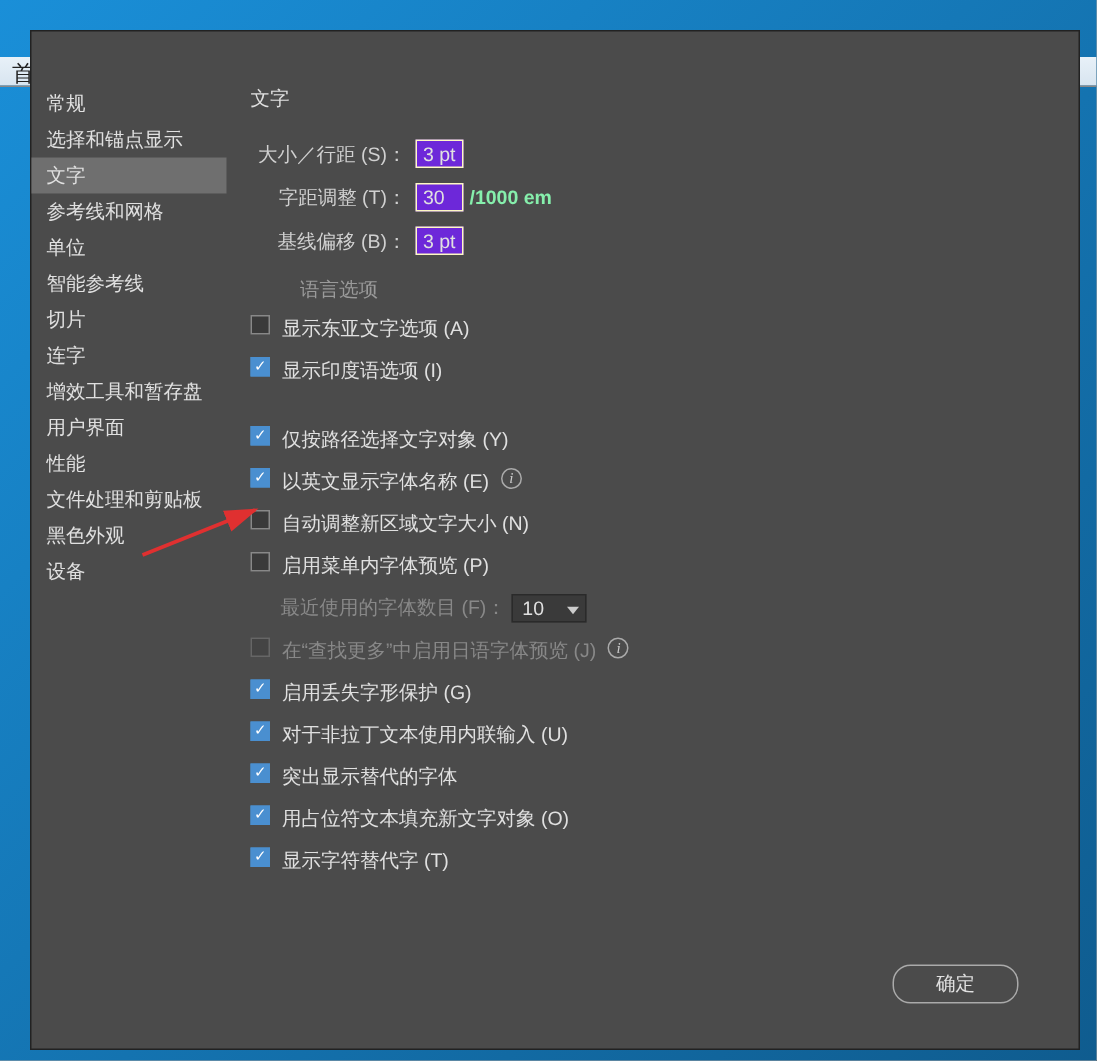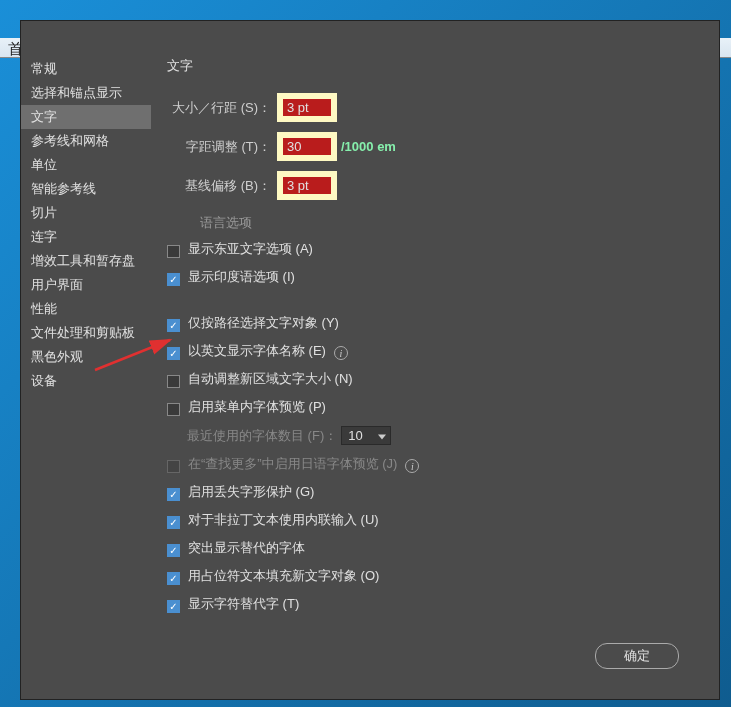--- a/index.html
+++ b/index.html
@@ -59,34 +59,34 @@
     align-items: center;
     margin-bottom: 10px;
     font-size: 13px;
   }
   .field-label {
     color: #d0d0d0;
     text-align: right;
     padding-right: 6px;
   }
   .field-input {
-    background: #b91c1c;
-    border: 6px solid #fef9c3;
+    background: #6d28d9;
+    border: 1px solid #fef9c3;
     color: #e0e0e0;
     padding: 1px 4px;
-    width: 60px;
+    width: 32px;
     font-size: 13px;
     font-family: inherit;
   }
   .field-suffix { color: #86efac; padding-left: 4px; font-weight: bold; }
   .subsection { margin-top: 14px; }
   .subsection-title { color: #9a9a9a; font-size: 13px; margin-bottom: 8px; margin-left: 33px; }
   .check-row {
     display: flex;
-    align-items: flex-end;
+    align-items: flex-start;
     margin-bottom: 10px;
     font-size: 13px;
   }
   .checkbox {
     width: 13px; height: 13px;
     border: 1px solid #888;
     background: #3a3a3a;
     margin-right: 8px;
     display: inline-flex;
     align-items: center;

